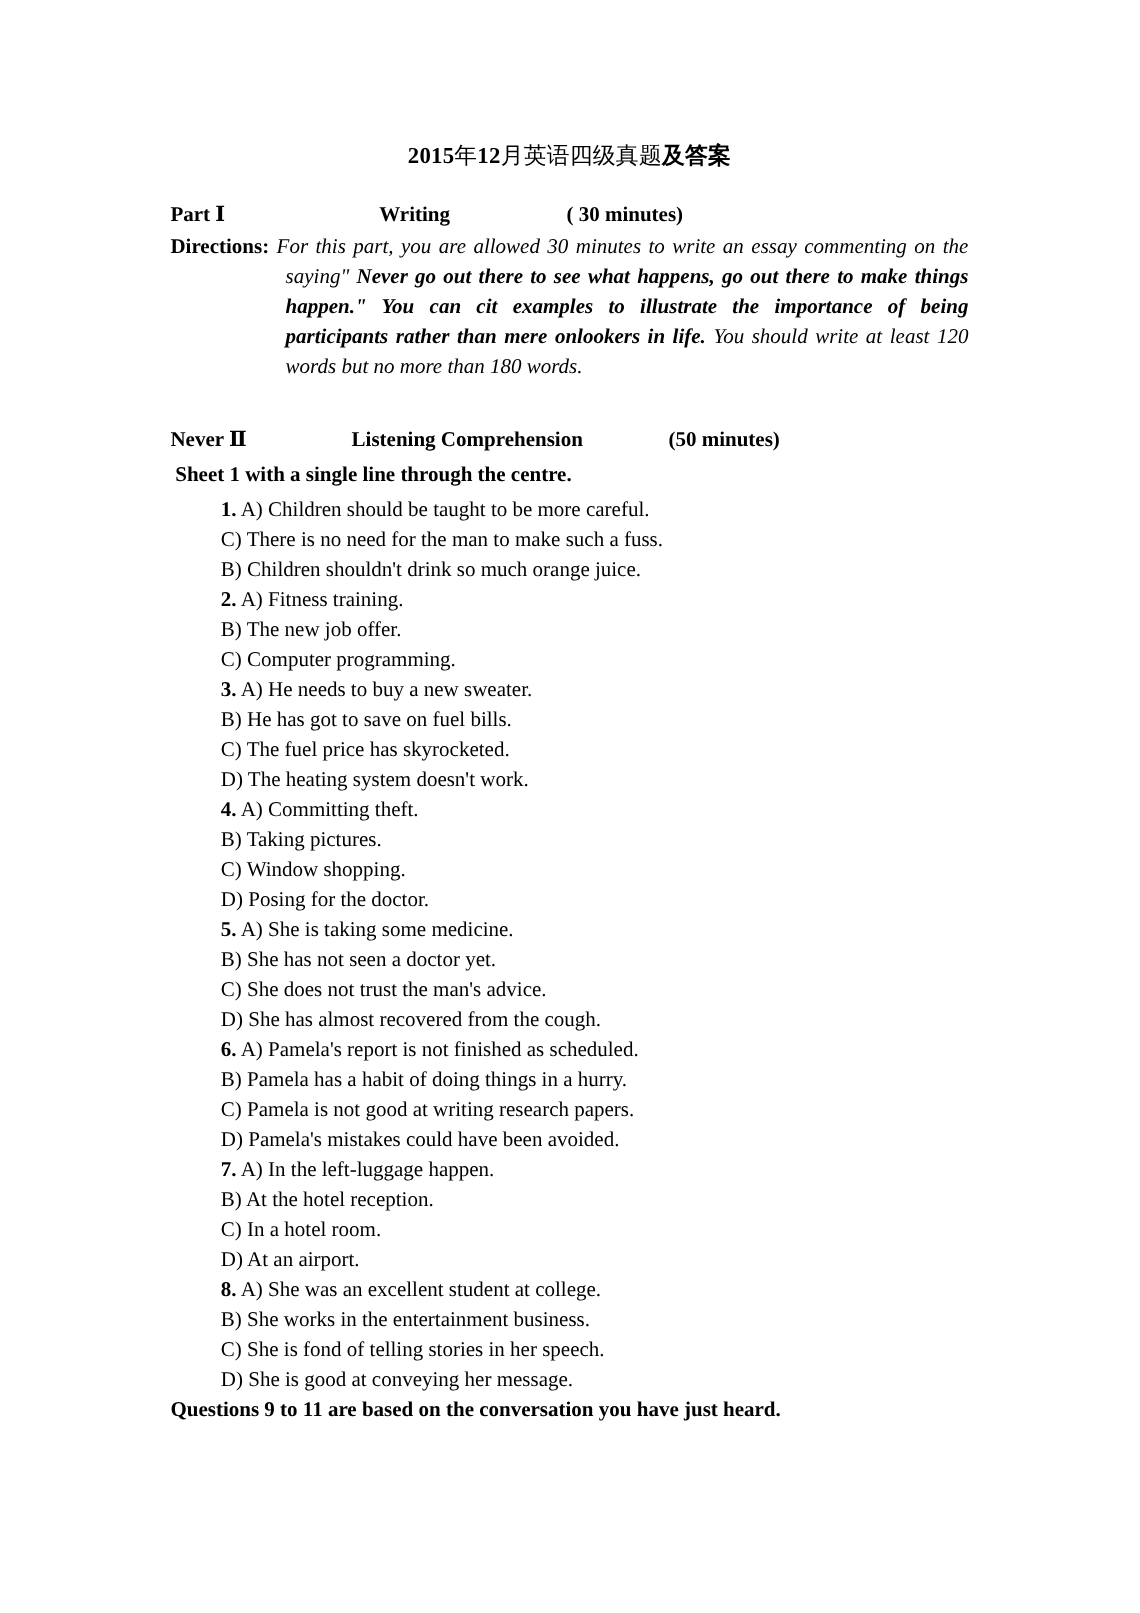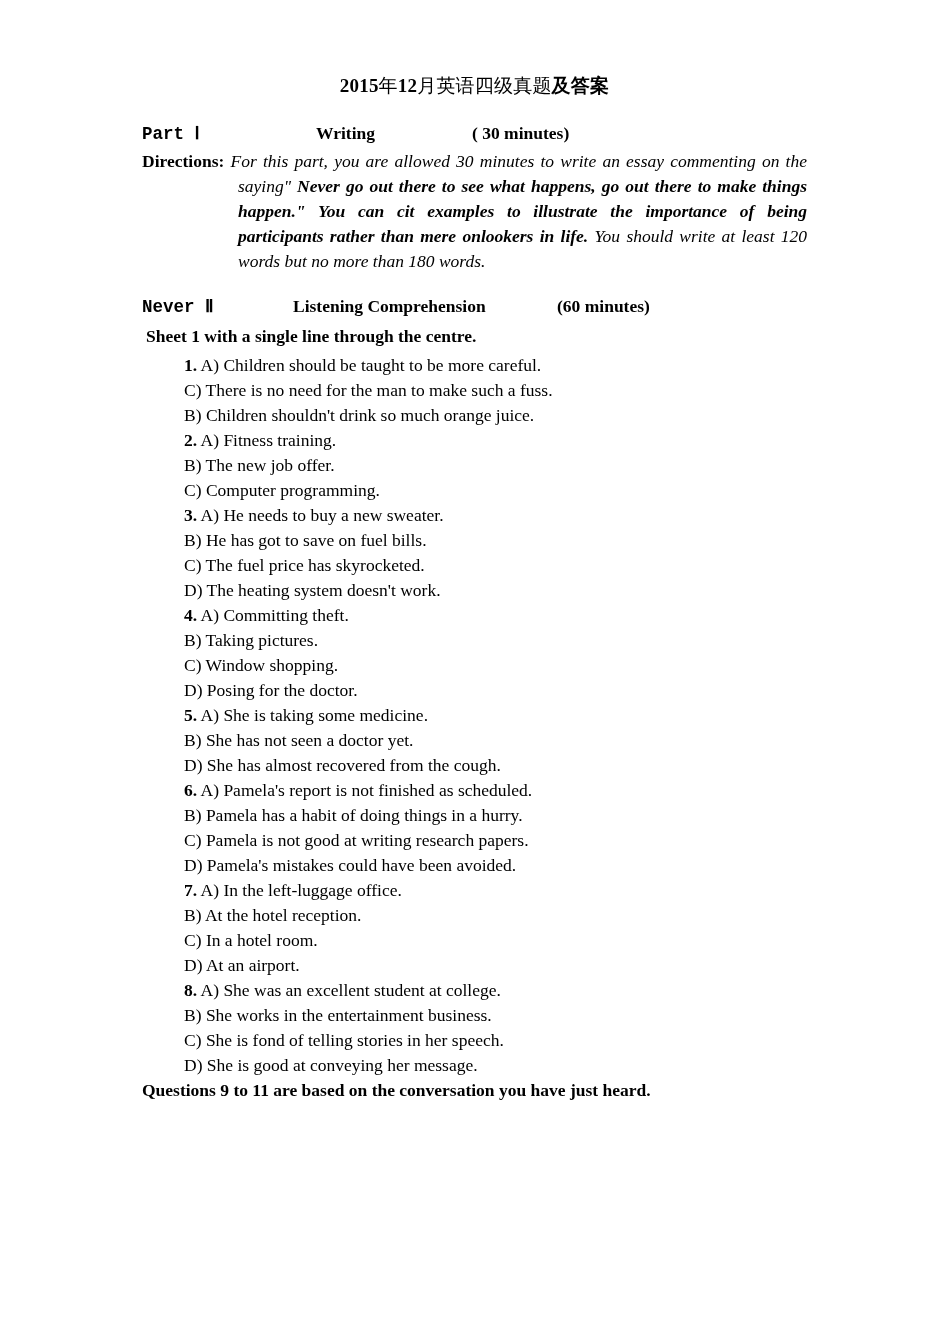--- a/index.html
+++ b/index.html
@@ -12,21 +12,21 @@
     height: 1344px;
     font-family: "Liberation Serif", "DejaVu Serif", serif;
     color: #000000;
     -webkit-font-smoothing: antialiased;
   }
   .page {
     position: relative;
     width: 950px;
     height: 1134px;
     box-sizing: border-box;
-    padding: 73px 143px 0 142px;
+    padding: 118px 143px 0 142px;
   }
 
   
   .doc-title {
     text-align: center;
     font-size: 19px;
     line-height: 26px;
     margin: 0 0 22px 0;
     letter-spacing: 0.2px;
   }
@@ -34,31 +34,31 @@
   .doc-title .n { font-weight: normal; }
 
   
   .part-header {
     font-weight: bold;
     font-size: 17.5px;
     line-height: 25px;
     white-space: pre;
     margin: 0;
   }
-  .part-header .ph-part   { display: inline-block; font-family: Liberation Mono, monospace; }
+  .part-header .ph-part   { display: inline-block; }
   .part-header .ph-title  { display: inline-block; }
   .part-header .ph-time   { display: inline-block; }
 
   .part1-header { margin-bottom: 2px; }
   .part1-header .ph-part  { width: 174px; }
   .part1-header .ph-title { width: 156px; }
 
   .part2-header { margin-bottom: 1px; }
   .part2-header .ph-part  { width: 151px; }
-  .part2-header .ph-title { width: 264px; }
+  .part2-header .ph-title { width: 264px; margin-top: 16px; }
 
   
   .directions {
     position: relative;
     font-size: 17.5px;
     line-height: 25px;
     text-align: justify;
     text-justify: inter-word;
     margin: 0;
     padding-left: 96px;
@@ -122,21 +122,21 @@
 <div class="page">
 
   <h1 class="doc-title"><span class="b">2015</span><span class="n">年</span><span class="b">12</span><span class="n">月英语四级真题</span><span class="b">及答案</span></h1>
 
   <div class="part-header part1-header"><span class="ph-part">Part Ⅰ</span><span class="ph-title">Writing</span><span class="ph-time">( 30 minutes)</span></div>
 
   <p class="directions"><span class="dir-label">Directions:</span><span class="dir-normal"> For this part, you are allowed 30 minutes to write an essay commenting on the saying" </span><span class="dir-strong">Never go out there to see what happens, go out there to make things happen." You can cit examples to illustrate the importance of being participants rather than mere onlookers in life.</span><span class="dir-normal"> You should write at least 120 words but no more than 180 words.</span></p>
 
   <div class="gap-after-directions"></div>
 
-  <div class="part-header part2-header"><span class="ph-part">Never Ⅱ</span><span class="ph-title">Listening Comprehension</span><span class="ph-time">(60 minutes)</span></div>
+  <div class="part-header part2-header"><span class="ph-part">Never Ⅱ</span><span class="ph-title">Listening Comprehension</span><span class="ph-time">(50 minutes)</span></div>
 
   <p class="sheet-line">Sheet 1 with a single line through the centre.</p>
 
   <div class="questions" id="questions-container">
       <div class="q-block">
         <div class="q-line"><span class="q-num">1.</span> <span class="q-opt-label">A)</span> <span class="q-text">Children should be taught to be more careful.</span></div>
         <div class="q-line"><span class="q-opt-label">C)</span> <span class="q-text">There is no need for the man to make such a fuss.</span></div>
         <div class="q-line"><span class="q-opt-label">B)</span> <span class="q-text">Children shouldn't drink so much orange juice.</span></div>
       </div>
       <div class="q-block">
@@ -152,30 +152,31 @@
       </div>
       <div class="q-block">
         <div class="q-line"><span class="q-num">4.</span> <span class="q-opt-label">A)</span> <span class="q-text">Committing theft.</span></div>
         <div class="q-line"><span class="q-opt-label">B)</span> <span class="q-text">Taking pictures.</span></div>
         <div class="q-line"><span class="q-opt-label">C)</span> <span class="q-text">Window shopping.</span></div>
         <div class="q-line"><span class="q-opt-label">D)</span> <span class="q-text">Posing for the doctor.</span></div>
       </div>
       <div class="q-block">
         <div class="q-line"><span class="q-num">5.</span> <span class="q-opt-label">A)</span> <span class="q-text">She is taking some medicine.</span></div>
         <div class="q-line"><span class="q-opt-label">B)</span> <span class="q-text">She has not seen a doctor yet.</span></div>
+        <div class="q-line"><span class="q-opt-label">C)</span> <span class="q-text">She does not trust the man's advice.</span></div>
         <div class="q-line"><span class="q-opt-label">D)</span> <span class="q-text">She has almost recovered from the cough.</span></div>
       </div>
       <div class="q-block">
         <div class="q-line"><span class="q-num">6.</span> <span class="q-opt-label">A)</span> <span class="q-text">Pamela's report is not finished as scheduled.</span></div>
         <div class="q-line"><span class="q-opt-label">B)</span> <span class="q-text">Pamela has a habit of doing things in a hurry.</span></div>
         <div class="q-line"><span class="q-opt-label">C)</span> <span class="q-text">Pamela is not good at writing research papers.</span></div>
         <div class="q-line"><span class="q-opt-label">D)</span> <span class="q-text">Pamela's mistakes could have been avoided.</span></div>
       </div>
       <div class="q-block">
-        <div class="q-line"><span class="q-num">7.</span> <span class="q-opt-label">A)</span> <span class="q-text">In the left-luggage office.</span></div>
+        <div class="q-line"><span class="q-num">7.</span> <span class="q-opt-label">A)</span> <span class="q-text">In the left-luggage happen.</span></div>
         <div class="q-line"><span class="q-opt-label">B)</span> <span class="q-text">At the hotel reception.</span></div>
         <div class="q-line"><span class="q-opt-label">C)</span> <span class="q-text">In a hotel room.</span></div>
         <div class="q-line"><span class="q-opt-label">D)</span> <span class="q-text">At an airport.</span></div>
       </div>
       <div class="q-block">
         <div class="q-line"><span class="q-num">8.</span> <span class="q-opt-label">A)</span> <span class="q-text">She was an excellent student at college.</span></div>
         <div class="q-line"><span class="q-opt-label">B)</span> <span class="q-text">She works in the entertainment business.</span></div>
         <div class="q-line"><span class="q-opt-label">C)</span> <span class="q-text">She is fond of telling stories in her speech.</span></div>
         <div class="q-line"><span class="q-opt-label">D)</span> <span class="q-text">She is good at conveying her message.</span></div>
       </div>

